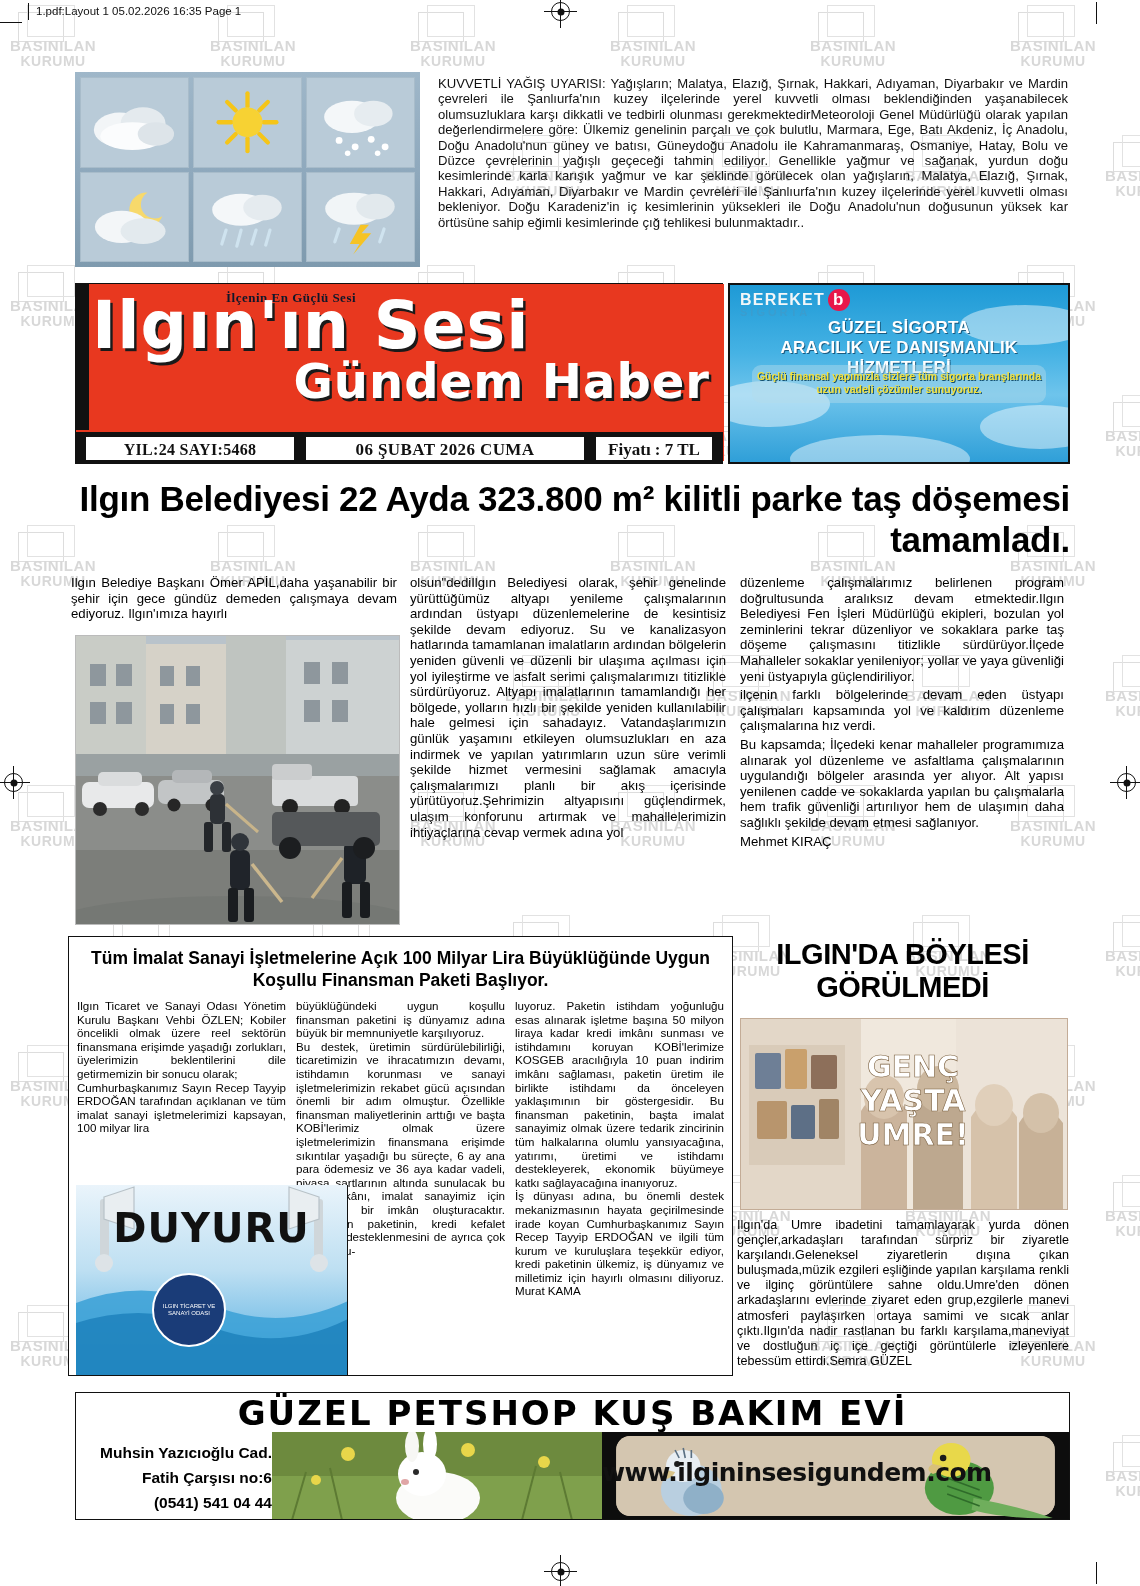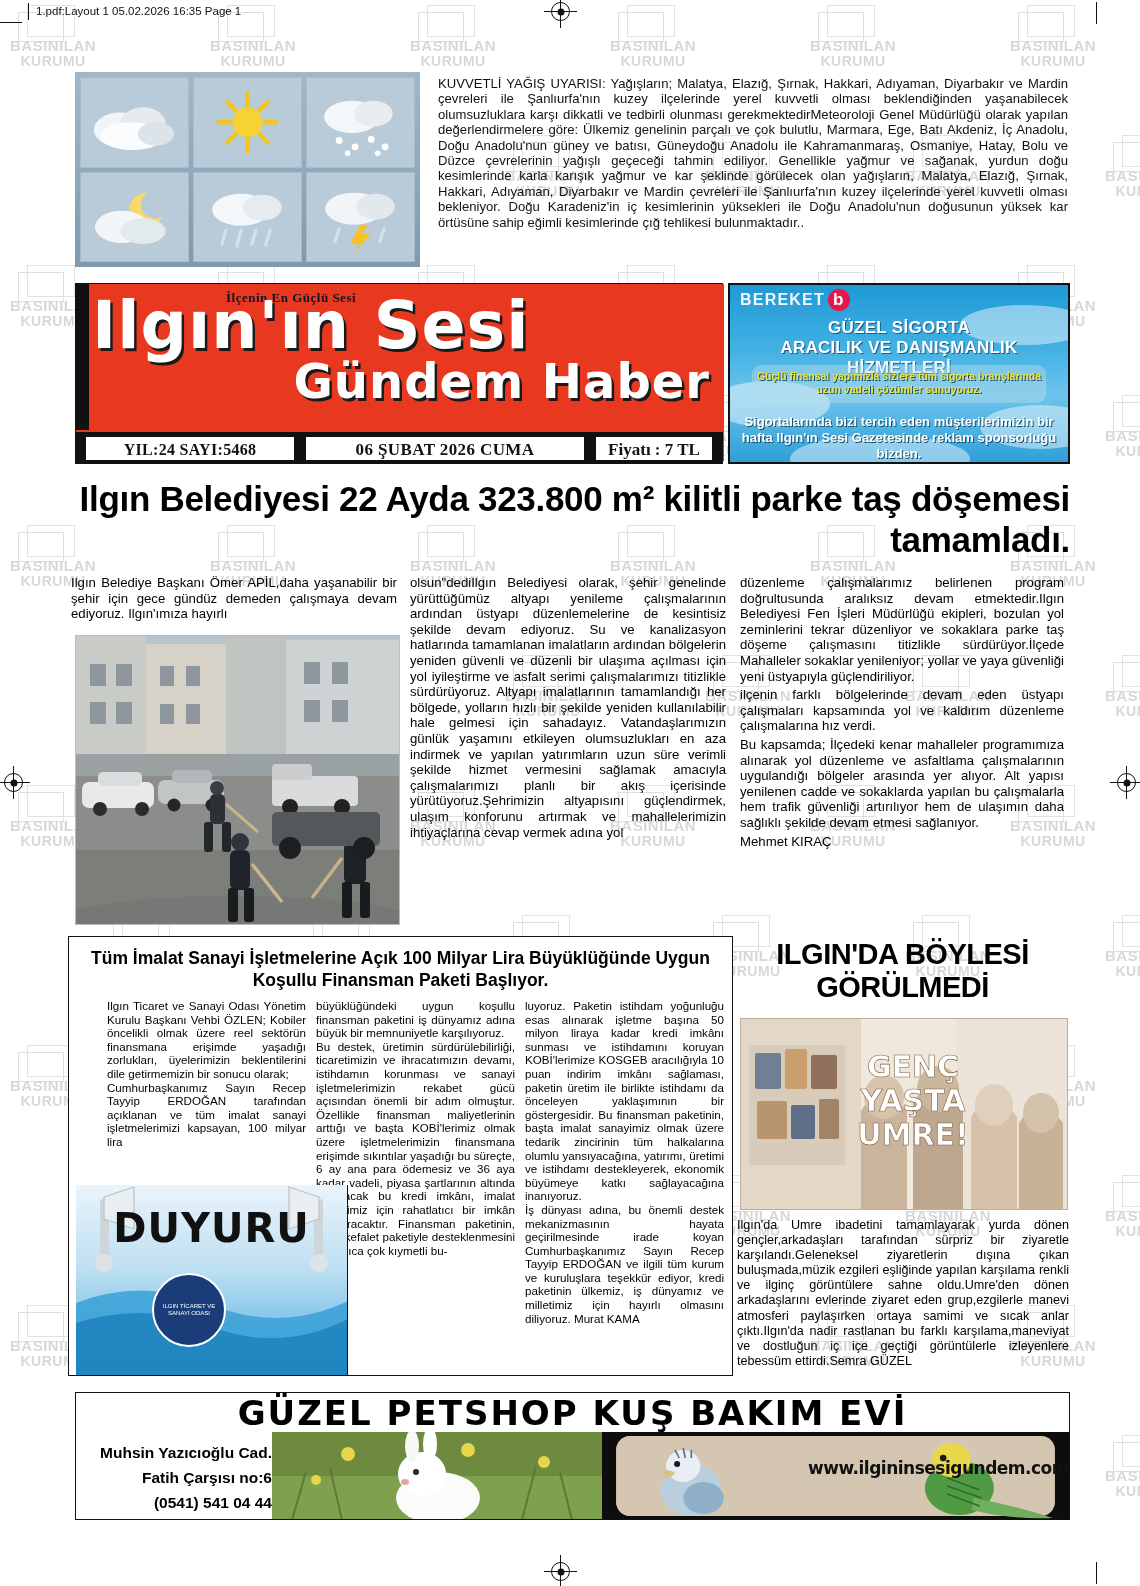--- a/index.html
+++ b/index.html
@@ -224,21 +224,21 @@
   #art2 {
     position:absolute; left:68px; top:936px; width:665px; height:440px;
     border:1.6px solid #111; background:#fff;
   }
   #art2-title {
     padding:10px 12px 6px 12px; text-align:center;
     font-size:17.5px; font-weight:bold; line-height:22px;
   }
   #art2-cols {
     display:flex; gap:10px; padding:2px 8px 6px 8px;
-    font-size:11.6px; line-height:13.6px; text-align:justify;margin-left:30px;
+    font-size:11.6px; line-height:13.6px; text-align:justify;
   }
   #art2-cols > div { flex:1; }
   #art2-cols p { margin:0; }
   #duyuru {
     position:absolute; left:76px; top:1185px; width:272px; height:190px;
     overflow:hidden;
     background:linear-gradient(180deg,#eaf4fb 0%, #bddff2 45%, #7ec2e8 75%, #2f93cf 100%);
     border-right:1px solid #111;
   }
   #duyuru-text {
@@ -288,22 +288,22 @@
   }
   #petshop-img1 {
     width:330px; height:88px;
     background:linear-gradient(160deg,#5c7a35 0%, #7d9a47 40%, #87a352 70%, #6d8a3e 100%);
     position:relative; overflow:hidden;
   }
   #petshop-img2 {
     flex:1; height:88px; background:#0d0d0d; position:relative; overflow:hidden;
   }
   #petshop-url {
-    position:absolute; left:0; right:0; top:26px; text-align:right;
-    font-size:17px; font-weight:bold; color:#111;
+    position:absolute; left:0; right:0; top:26px; text-align:left;
+    font-size:25px; font-weight:bold; color:#111;
     font-family:"DejaVu Sans", sans-serif; letter-spacing:-0.5px;
     z-index:3;
   }
 </style>
 </head>
 <body>
 
 <div id="watermarks">
     <div class="wmbox" style="left: 18px; top: 12px;"></div>
     <div class="wm" style="left: 10px; top: 38px;">BASINILAN<span class="wm2">KURUMU</span></div>
@@ -579,21 +579,20 @@
     <div class="cloud" style="left:60px; top:150px; width:180px; height:48px;"></div>
     <div class="cloud" style="left:250px; top:120px; width:120px; height:44px;"></div>
     <div id="bereket">
       <span>BEREKET</span>
       <span id="bereket-b">b</span>
     </div>
     <div id="bereket-sub">SİGORTA</div>
     <div id="sig-h1">GÜZEL SİGORTA</div>
     <div id="sig-h2">ARACILIK VE DANIŞMANLIK HİZMETLERİ</div>
     <div id="sig-box">Güçlü finansal yapımızla sizlere tüm sigorta branşlarında uzun vadeli çözümler sunuyoruz.</div>
-    <div id="sig-foot">Sigortalarında bizi tercih eden müşterilerimizin bir hafta Ilgın'ın Sesi Gazetesinde reklam sponsorluğu bizden.</div>
   </div>
 
   <div id="main-headline">Ilgın Belediyesi 22 Ayda 323.800 m² kilitli parke taş döşemesi tamamladı.</div>
 
   <div class="artcol" id="ma-c1">
     <p>Ilgın Belediye Başkanı Ömer APİL,daha yaşanabilir bir şehir için gece gündüz demeden çalışmaya devam ediyoruz. Ilgın'ımıza hayırlı</p>
   </div>
 
   <div id="ma-photo">
     <svg viewBox="0 0 325 290" width="325" height="290">

